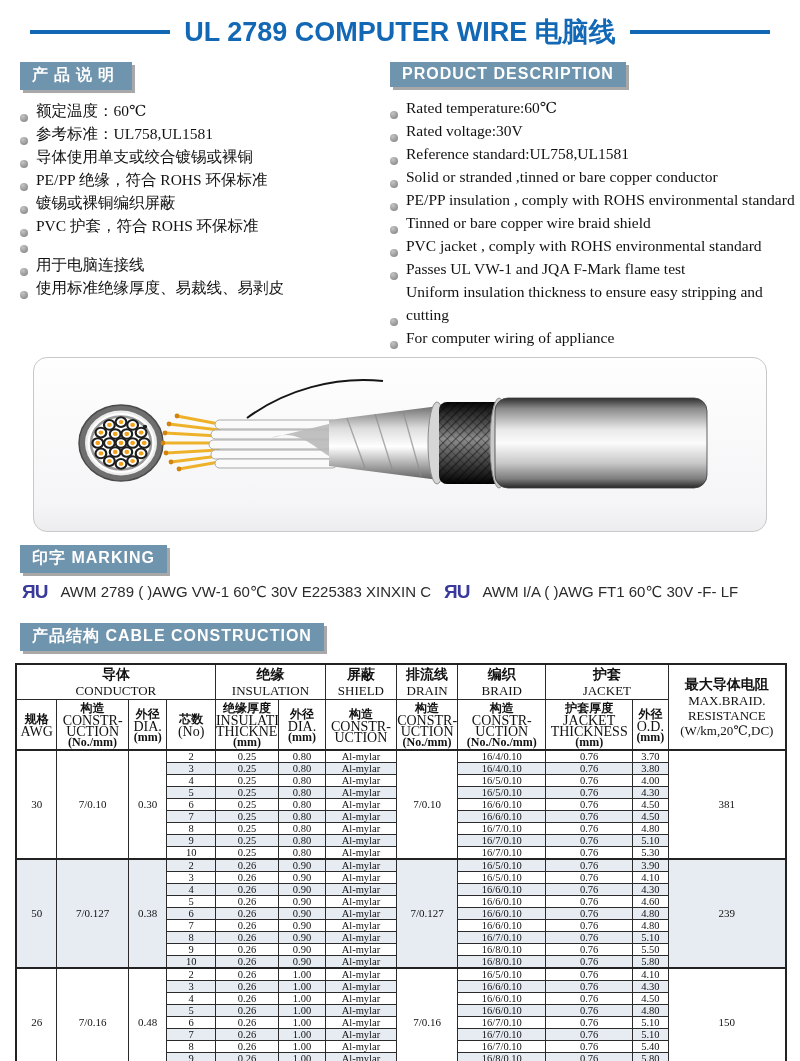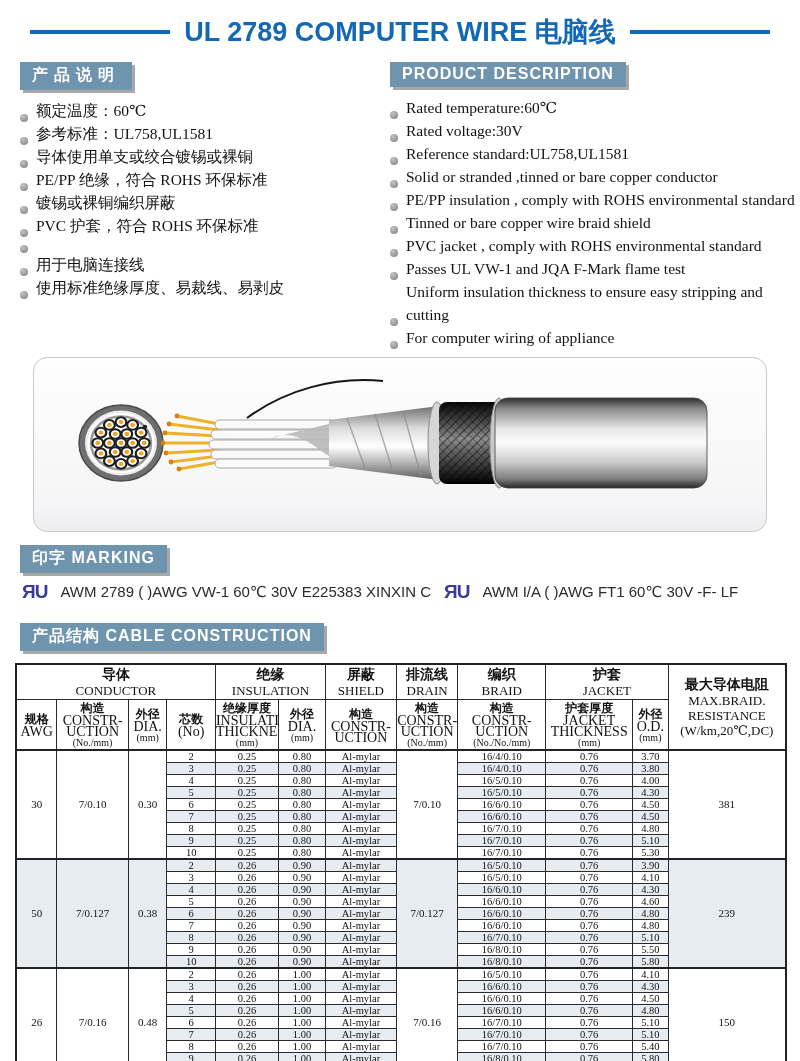--- a/index.html
+++ b/index.html
@@ -40,21 +40,21 @@
   table.ctable{ border-collapse:collapse; width:772px; margin:12px 0 0 -5px;
     border:2px solid #222; table-layout:fixed; }
   .ctable th,.ctable td{ border:1px solid #2a2a2a; text-align:center; vertical-align:middle;
     overflow:hidden; white-space:nowrap; background:#fff; }
   .ctable thead th{ padding:1px 0; }
   .ctable thead{ border-bottom:2px solid #c2410c; }
   .gcn{ font-family:"Liberation Sans","DejaVu Sans",sans-serif; font-weight:bold; font-size:14px; line-height:17px; }
   .gen{ font-size:13px; font-weight:normal; line-height:15px; }
   .scn{ font-family:"Liberation Sans","DejaVu Sans",sans-serif; font-weight:bold; font-size:12px; line-height:14px; }
   .sen{ font-size:14px; font-weight:normal; line-height:11px; white-space:normal; }
-  .sun{ font-size:10px; font-weight:normal; line-height:11px; }
+  .sun{ font-size:12px; font-weight:bold; line-height:11px; }
   .ctable tbody td{ height:12px; font-size:10.5px; line-height:11px; padding:0; }
   .ctable tbody tr.shaded td{ background:#e7ecf3; }
   .ctable tbody td.span{ background:#fff; font-size:11px; }
   .ctable tbody tr.gstart td{ border-top:2px solid #222; }
 </style>
 </head>
 <body>
 
 <div class="page">
 

